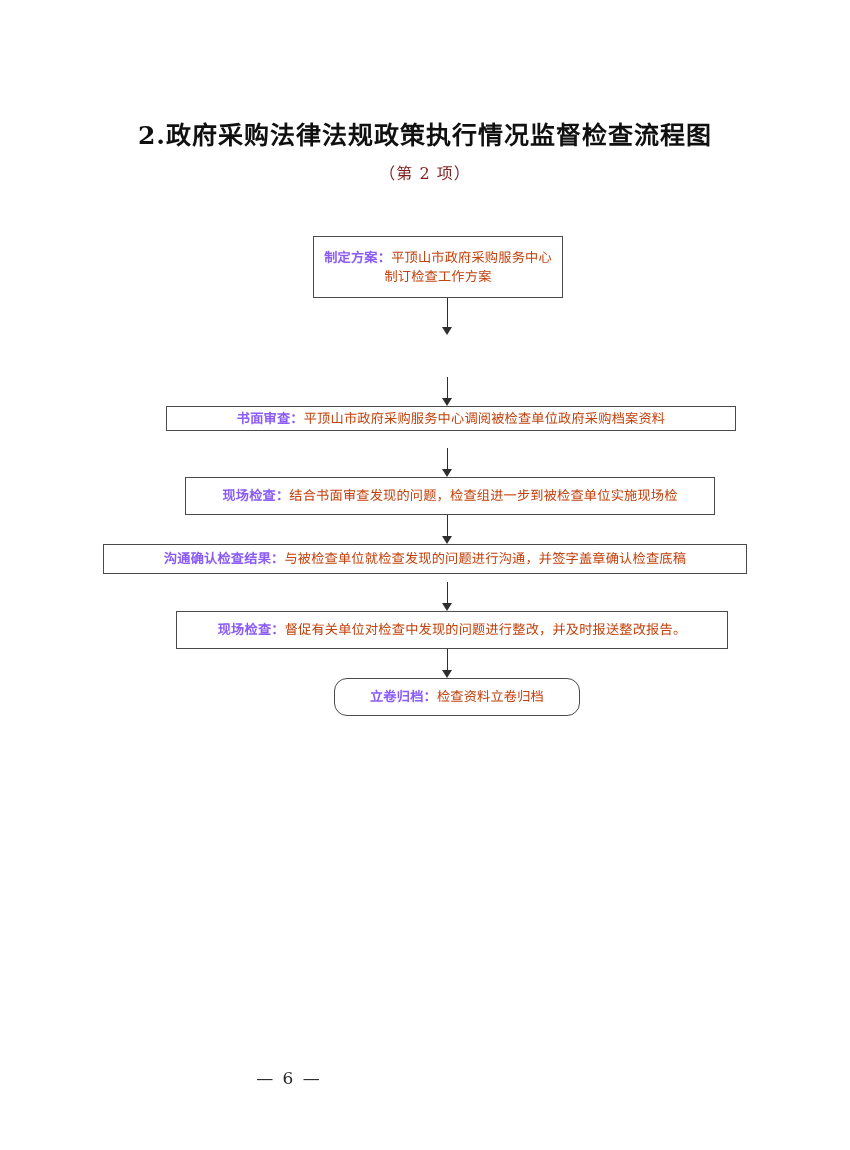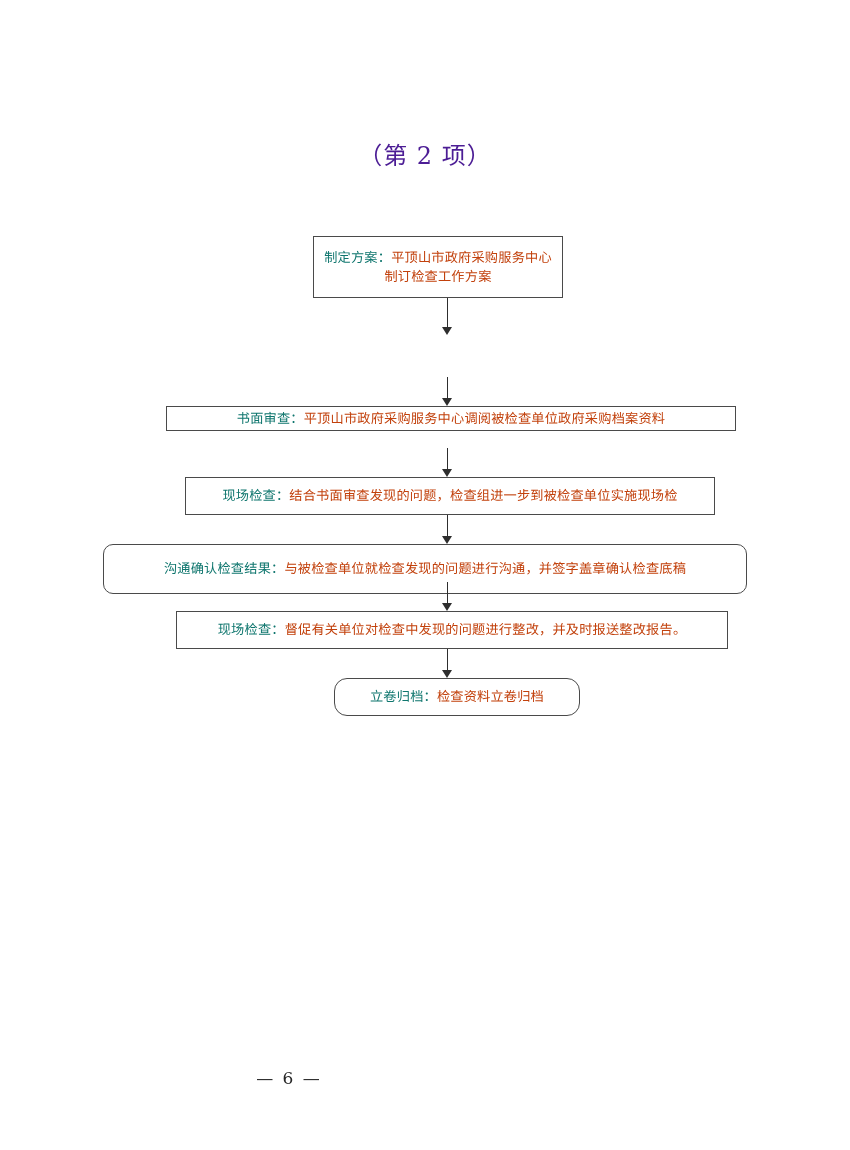--- a/index.html
+++ b/index.html
@@ -39,26 +39,26 @@
     font-family: "DejaVu Serif", "Liberation Serif", serif;
     font-size: 25px;
     font-weight: 700;
     letter-spacing: 1.0px;
     line-height: 1.25;
     color: #101010;
     white-space: nowrap;
   }
 
   .doc-subtitle {
-    margin-top: 16px;
-    font-family: "DejaVu Serif", "Liberation Serif", serif;
-    font-size: 24px;
+    margin-top: 9px;
+    font-family: "DejaVu Serif", "Liberation Serif", serif;
+    font-size: 16px;
     font-weight: 400;
     letter-spacing: 1.0px;
-    color: #4c1d95;
+    color: #7f1d1d;
     white-space: nowrap;
   }
 
   
   .flow {
     position: absolute;
     top: 236px;
     left: 0;
     width: 850px;
     height: 460px;
@@ -79,35 +79,35 @@
 
   .node-text {
     font-family: "DejaVu Serif", "Liberation Serif", serif;
     font-size: 13.2px;
     color: #141414;
     letter-spacing: 0.2px;
     white-space: normal;
   }
 
   .node-label {
-    font-weight: 400;
-    color: #0f766e;
+    font-weight: 700;
+    color: #8b5cf6;
   }
 
   .node-body {
     font-weight: 400;
     color: #c2410c;
   }
 
   
   #node-0 { left: 313px; top: 0px;   width: 250px; height: 62px; }
   #node-1 { left: 240px; top: 99px;  width: 440px; height: 42px; }
   #node-2 { left: 166px; top: 170px; width: 570px; height: 25px; }
   #node-3 { left: 185px; top: 241px; width: 530px; height: 38px; align-items: center; }
-  #node-4 { left: 103px; top: 308px; width: 644px; height: 50px; border-radius: 10px; }
+  #node-4 { left: 103px; top: 308px; width: 644px; height: 30px; }
   #node-5 { left: 176px; top: 375px; width: 552px; height: 38px; }
   #node-6 { left: 334px; top: 442px; width: 246px; height: 38px; border-radius: 13px; }
 
   
   .connector {
     position: absolute;
     left: 447px;
     width: 1.3px;
     background: #2e2e2e;
   }
@@ -152,20 +152,21 @@
     color: #262626;
     letter-spacing: 2px;
   }
 </style>
 </head>
 <body>
 
 <div class="page">
 
   <div class="title-block">
+    <div class="doc-title">2.政府采购法律法规政策执行情况监督检查流程图</div>
     <div class="doc-subtitle">（第 2 项）</div>
   </div>
 
   <div class="flow">
 
     <div class="node" id="node-0">
       <div class="node-text">
         <span class="node-label">制定方案：</span><span class="node-body">平顶山市政府采购服务中心制订检查工作方案</span>
       </div>
     </div>

